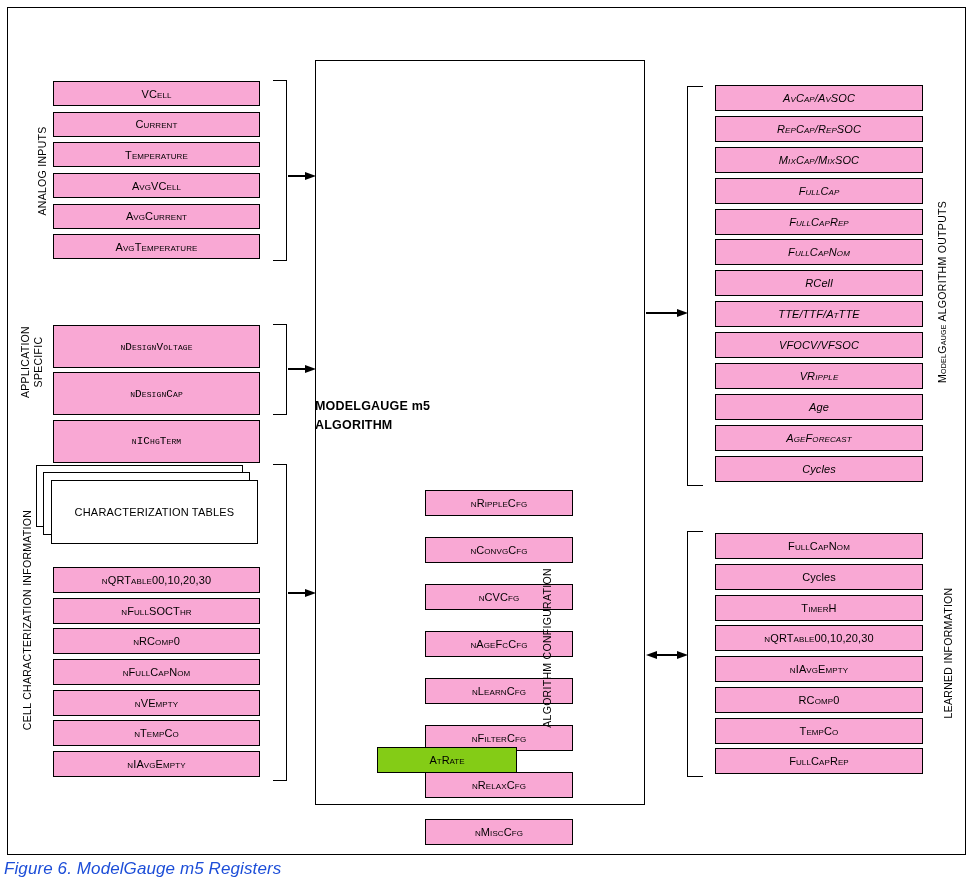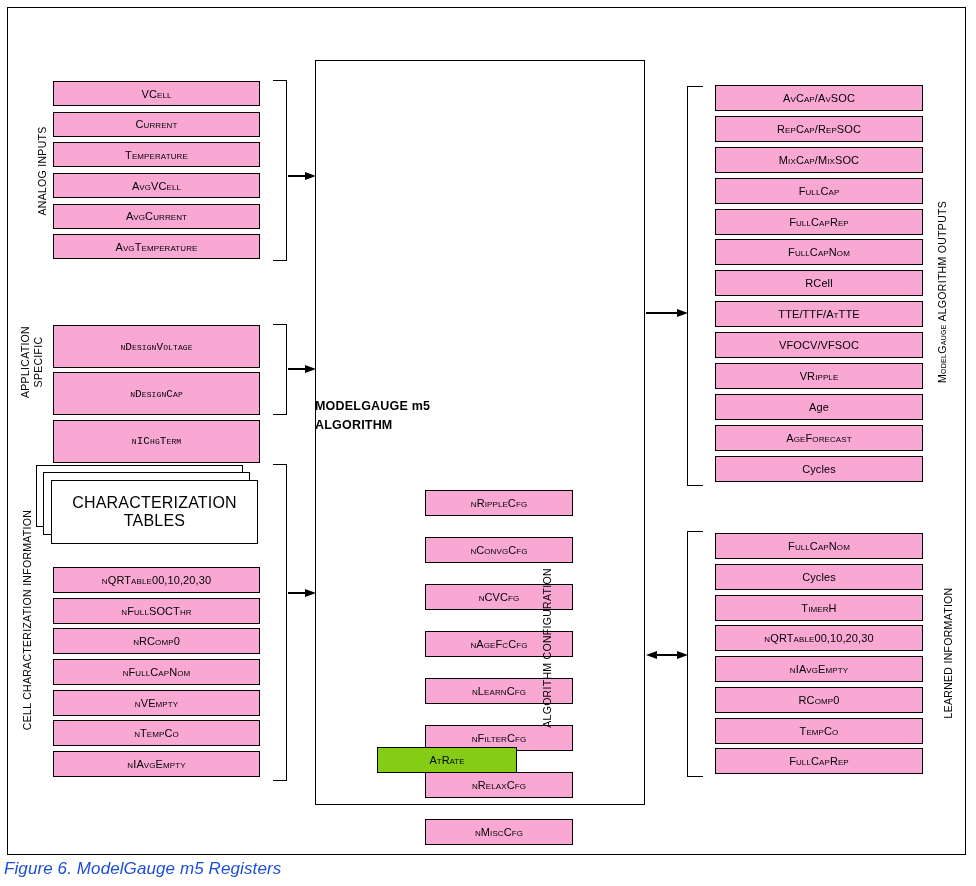--- a/index.html
+++ b/index.html
@@ -20,21 +20,21 @@
   }
   .sc{font-variant-caps:small-caps;}
   #analog-group{left:53px;top:81px;width:207px;gap:5.7px;}
   #analog-group .regbox{height:25px;}
   #appspec-group{left:53px;top:325px;width:207px;gap:4.3px;}
   #appspec-group .regbox{height:43px;font-family:Liberation Mono, monospace;}
   #cellchar-group{left:53px;top:567px;width:207px;gap:4.7px;}
   #cellchar-group .regbox{height:26px;}
   #config-group{left:377px;top:490px;width:148px;gap:21px;margin-left:48px;}
   #config-group .regbox{height:26px;}
-  #outputs-group{left:715px;top:85px;width:208px;gap:4.9px;}
+  #outputs-group{left:715px;top:85px;width:208px;gap:4.9px;font-style:italic;}
   #outputs-group .regbox{height:26px;}
   #learned-group{left:715px;top:533px;width:208px;gap:4.76px;}
   #learned-group .regbox{height:26px;}
   .atrate-box{
     position:absolute;left:377px;top:747px;width:140px;height:26px;
     box-sizing:border-box;border:1px solid #000;background:#84cc16;
     display:flex;align-items:center;justify-content:center;font-size:11px;
   }
   
   .centerbox{
@@ -47,21 +47,21 @@
   }
   
   .stackbox{
     position:absolute;box-sizing:border-box;border:1px solid #000;background:#fff;
   }
   .stack-back{left:36px;top:465px;width:207px;height:62px;}
   .stack-mid{left:43px;top:472px;width:207px;height:63px;}
   .stack-front{
     left:51px;top:480px;width:207px;height:64px;
     display:flex;align-items:center;justify-content:center;
-    font-size:16px;letter-spacing:.2px;text-align:center;
+    font-size:11px;letter-spacing:.2px;text-align:center;
   }
   
   .bracket{position:absolute;box-sizing:border-box;}
   .bracket-l{border-top:1.5px solid #000;border-right:1.5px solid #000;border-bottom:1.5px solid #000;}
   .bracket-r{border-top:1.5px solid #000;border-left:1.5px solid #000;border-bottom:1.5px solid #000;}
   #br-analog{left:273px;top:80px;width:14px;height:181px;}
   #br-app{left:273px;top:324px;width:14px;height:91px;}
   #br-cell{left:273px;top:464px;width:14px;height:317px;}
   #br-out{left:687px;top:86px;width:16px;height:400px;}
   #br-learn{left:687px;top:531px;width:16px;height:246px;}

